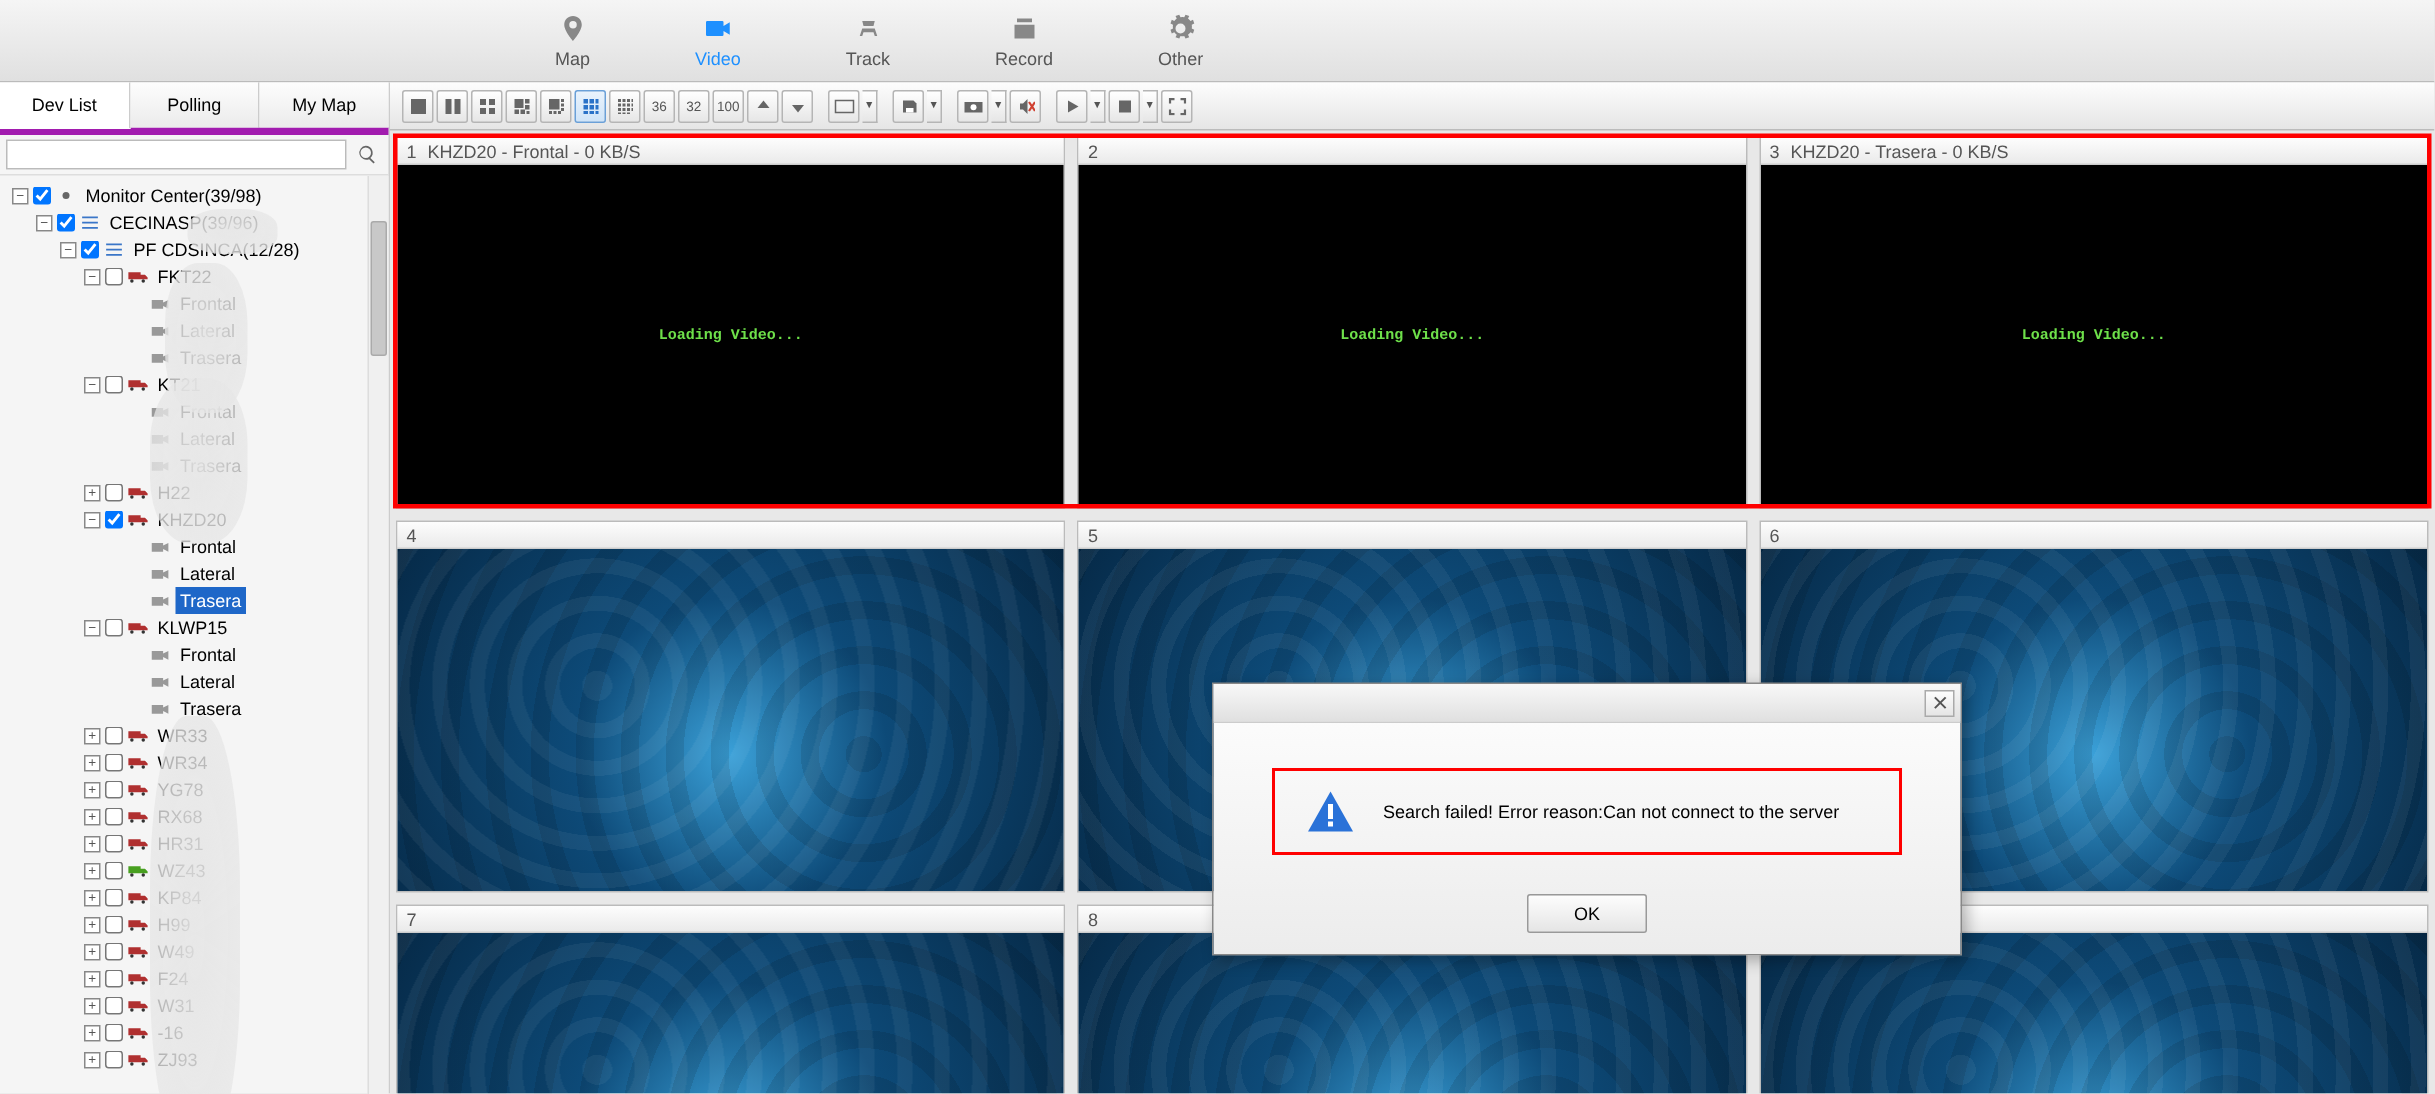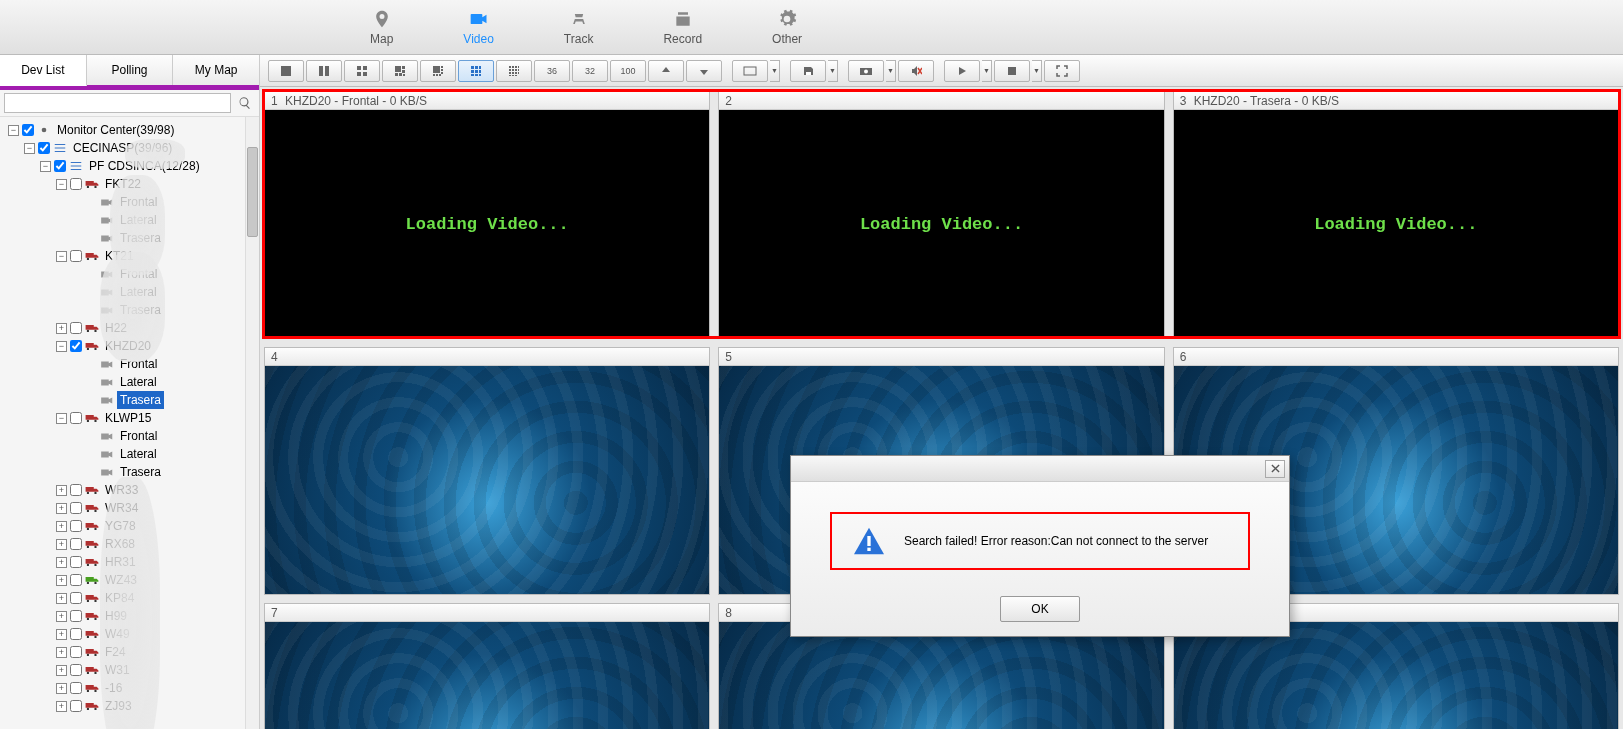--- a/index.html
+++ b/index.html
@@ -39,37 +39,37 @@
 .tree .label.selected { background:#1e67c8; color:#fff; }
 .tree .scrollbar { position:absolute; right:0; top:0; width:14px; height:100%; background:#f0f0f0; border-left:1px solid #ddd; }
 .tree .scrollbar .thumb { position:absolute; left:1px; right:1px; top:30px; height:90px; background: #c8c8c8; border:1px solid #aaa; border-radius:2px; }
 
 
 .smudge { position:absolute; background: radial-gradient(ellipse at center, rgba(230,230,230,0.95), rgba(230,230,230,0.7)); border-radius:40%; pointer-events:none; }
 
 
 .content { flex:1; display:flex; flex-direction:column; background:#e8e8e8; }
 .toolbar { height:32px; background: linear-gradient(#fdfdfd,#e5e5e5); border-bottom:1px solid #bbb; display:flex; align-items:center; padding: 0 8px; gap:2px; }
-.tb-btn { width:36px; height:22px; border:1px solid #b5b5b5; background:linear-gradient(#fff,#e6e6e6); display:flex; align-items:center; justify-content:center; cursor:pointer; font-size:9px; color:#555; border-radius:2px; }
+.tb-btn { width:21px; height:22px; border:1px solid #b5b5b5; background:linear-gradient(#fff,#e6e6e6); display:flex; align-items:center; justify-content:center; cursor:pointer; font-size:9px; color:#555; border-radius:2px; }
 .tb-sep { width:6px; }
 .tb-drop { width:10px;height:22px; border:1px solid #b5b5b5; border-left:none; background:linear-gradient(#fff,#e6e6e6); display:flex;align-items:center;justify-content:center; font-size:7px; color:#555;}
 
 .grid { flex:1; padding: 4px; display:grid; grid-template-columns: repeat(3, 1fr); grid-auto-rows: 248px; gap: 8px; overflow:hidden; position:relative;}
 .highlight-box { position:absolute; border:3px solid #ff0000; left:2px; top:2px; right:2px; height:250px; pointer-events:none; z-index:5;}
 .cell { border:1px solid #bbb; background:#eee; display:flex; flex-direction:column; }
 .cell .titlebar { height:18px; background:linear-gradient(#fdfdfd,#eaeaea); border-bottom:1px solid #ccc; display:flex; align-items:center; padding:0 6px; color:#555;}
 .cell .titlebar .num { width:14px; }
 .cell .titlebar .tlabel { flex:1; text-align:left; }
-.cell .vid { flex:1; display:flex; align-items:center; justify-content:center; color:#6ee04a; font-weight:bold; font-size:17px; font-family: "Courier New", monospace; }
+.cell .vid { flex:1; display:flex; align-items:center; justify-content:center; color:#6ee04a; font-weight:bold; font-size:10px; font-family: "Courier New", monospace; }
 .cell.loading .vid { background:#000; }
 .cell.placeholder .vid { background: radial-gradient(circle at 50% 60%, #3aa0d8 0%, #0d4a78 40%, #062a48 100%); position:relative; overflow:hidden;}
 .cell.placeholder .vid::before { content:""; position:absolute; inset:0; background: repeating-radial-gradient(circle at 30% 40%, rgba(255,255,255,0.05) 0 10px, transparent 10px 25px), repeating-radial-gradient(circle at 70% 60%, rgba(0,0,0,0.1) 0 12px, transparent 12px 30px);}
 
 
-.dialog { position:absolute; left:790px; top:455px; width:500px; background:linear-gradient(#fefefe,#ececec); border:1px solid #888; box-shadow: 3px 3px 10px rgba(0,0,0,0.3); z-index:100; }
+.dialog { position:absolute; left:808px; top:455px; width:500px; background:linear-gradient(#fefefe,#ececec); border:1px solid #888; box-shadow: 3px 3px 10px rgba(0,0,0,0.3); z-index:100; }
 .dialog .d-title { height:26px; background:linear-gradient(#f8f8f8,#e0e0e0); border-bottom:1px solid #ccc; display:flex; justify-content:flex-end; align-items:center; padding-right:4px;}
 .dialog .d-close { width:20px;height:18px;border:1px solid #aaa; background:linear-gradient(#fdfdfd,#e5e5e5); display:flex;align-items:center;justify-content:center;cursor:pointer; font-size:11px; color:#555;}
 .dialog .d-body { padding:30px 20px 10px; display:flex; flex-direction:column; align-items:center; gap:26px;}
 .dialog .d-msg { border:2px solid #ff0000; padding:12px 20px; display:flex; align-items:center; gap:18px; width: 420px;}
 .dialog .d-msg .warn-icon { width:34px; height:30px; }
 .dialog .d-ok { padding:5px 30px; border:1px solid #999; background:linear-gradient(#fdfdfd,#e5e5e5); cursor:pointer; border-radius:2px; margin-bottom:4px;}
 </style>
 </head>
 <body>
 

